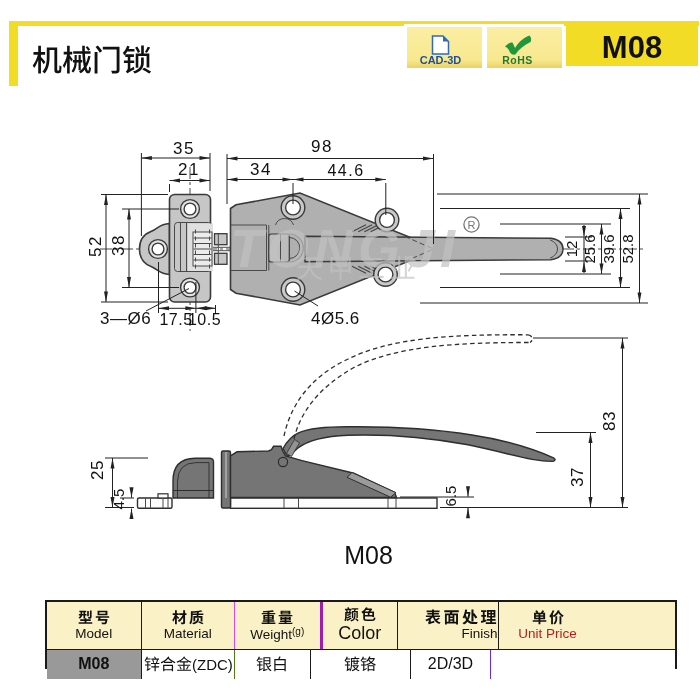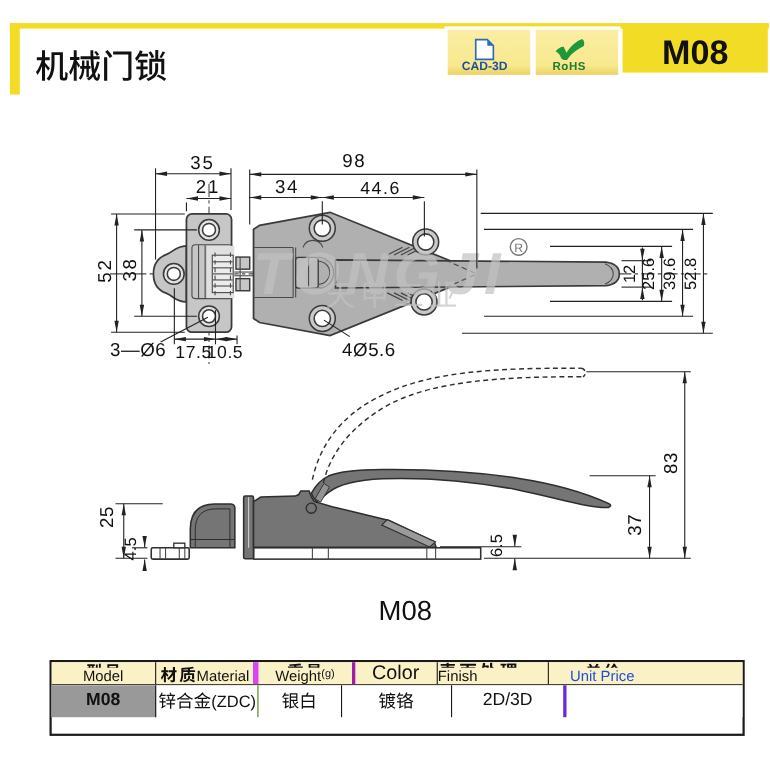--- a/index.html
+++ b/index.html
@@ -197,71 +197,71 @@
 <line x1="440" y1="507.5" x2="628" y2="507.5" stroke="#222" stroke-width="1"></line>
 <line x1="536" y1="432.5" x2="596" y2="432.5" stroke="#222" stroke-width="1"></line>
     <line x1="590.5" y1="432.5" x2="590.5" y2="507.5" stroke="#222" stroke-width="1" marker-start="url(#ar)" marker-end="url(#ar)"></line>
     <text x="583" y="477" transform="rotate(-90 583 477)" font-size="17" letter-spacing="0.5" fill="#111" text-anchor="middle" font-family="Liberation Sans">37</text>
 <line x1="533" y1="338" x2="628" y2="338" stroke="#222" stroke-width="1"></line>
     <line x1="622.5" y1="338" x2="622.5" y2="507.5" stroke="#222" stroke-width="1" marker-start="url(#ar)" marker-end="url(#ar)"></line>
     <text x="615" y="421" transform="rotate(-90 615 421)" font-size="17" letter-spacing="0.5" fill="#111" text-anchor="middle" font-family="Liberation Sans">83</text>
 <text x="368.5" y="563.5" font-size="25" fill="#111" text-anchor="middle" font-family="Liberation Sans">M08</text>
 </svg>
 <div class="abs" style="left:45px;top:599.5px;width:632px;height:69px;border:2px solid #1a1a1a">
- <div style="display:flex;height:21px;background:#FAF2C6;border-bottom:1px solid #1a1a1a">
+ <div style="display:flex;height:48px;background:#FAF2C6;border-bottom:1px solid #1a1a1a">
   <div style="width:94.5px;border-right:1px solid #1a1a1a;display:flex;flex-direction:column;align-items:center;justify-content:center;height:100%">
 <svg width="34.0" height="17">
           <path transform="translate(1,14)" d="M9.165 -11.879999999999999V-6.779999999999999H10.815V-11.879999999999999ZM11.91 -12.57V-6.165C11.91 -5.97 11.85 -5.925 11.625 -5.925C11.415 -5.895 10.68 -5.895 9.99 -5.925C10.215 -5.49 10.455 -4.8 10.53 -4.35C11.58 -4.35 12.36 -4.38 12.915 -4.62C13.469999999999999 -4.89 13.62 -5.31 13.62 -6.135V-12.57ZM5.46 -10.635V-9.06H4.185V-10.635ZM2.2199999999999998 -3.645V-2.01H6.569999999999999V-0.8099999999999999H0.69V0.855H14.264999999999999V-0.8099999999999999H8.415V-2.01H12.764999999999999V-3.645H8.415V-4.83H7.14V-7.47H8.535V-9.06H7.14V-10.635H8.205V-12.209999999999999H1.3499999999999999V-10.635H2.5349999999999997V-9.06H0.84V-7.47H2.355C2.13 -6.72 1.6199999999999999 -6.0 0.525 -5.43C0.84 -5.175 1.4549999999999998 -4.515 1.6949999999999998 -4.17C3.195 -4.995 3.8249999999999997 -6.225 4.0649999999999995 -7.47H5.46V-4.575H6.569999999999999V-3.645Z M21.38 -10.65H27.5V-9.254999999999999H21.38ZM19.58 -12.225V-7.694999999999999H29.42V-12.225ZM17.795 -6.75V-5.13H20.615C20.315 -4.14 19.955 -3.105 19.64 -2.37H27.335C27.14 -1.29 26.915 -0.69 26.63 -0.48C26.435000000000002 -0.36 26.240000000000002 -0.345 25.91 -0.345C25.445 -0.345 24.335 -0.36 23.33 -0.44999999999999996C23.66 0.03 23.93 0.75 23.96 1.26C24.995 1.3199999999999998 25.985 1.305 26.555 1.275C27.259999999999998 1.23 27.755 1.125 28.205 0.705C28.744999999999997 0.195 29.105 -0.9299999999999999 29.405 -3.255C29.45 -3.4949999999999997 29.494999999999997 -4.005 29.494999999999997 -4.005H22.28L22.64 -5.13H31.145V-6.75Z" fill="#111"></path>
         </svg>
 <div style="font-size:13.5px;color:#111;margin-top:0px">Model</div>
       </div>
-  <div style="width:93.5px;border-right:5px solid #d946ef;display:flex;flex-direction:row;align-items:flex-end;justify-content:center;height:100%">
+  <div style="width:93.5px;border-right:1px solid #d946ef;display:flex;flex-direction:column;align-items:center;justify-content:center;height:100%">
 <svg width="34.0" height="17">
           <path transform="translate(1,14)" d="M11.16 -12.719999999999999V-9.645H7.14V-7.935H10.62C9.525 -5.745 7.694999999999999 -3.525 5.85 -2.355C6.3 -1.98 6.84 -1.3499999999999999 7.154999999999999 -0.885C8.594999999999999 -1.9649999999999999 10.035 -3.6599999999999997 11.16 -5.46V-0.87C11.16 -0.6 11.055 -0.525 10.785 -0.51C10.5 -0.51 9.584999999999999 -0.51 8.76 -0.54C9.0 -0.03 9.285 0.78 9.36 1.275C10.665 1.275 11.61 1.23 12.24 0.9299999999999999C12.854999999999999 0.645 13.065 0.16499999999999998 13.065 -0.855V-7.935H14.504999999999999V-9.645H13.065V-12.719999999999999ZM3.0 -12.75V-9.645H0.6749999999999999V-7.935H2.775C2.265 -6.135 1.3199999999999998 -4.125 0.24 -2.925C0.5549999999999999 -2.445 0.99 -1.68 1.17 -1.14C1.8599999999999999 -1.9649999999999999 2.475 -3.165 3.0 -4.484999999999999V1.335H4.8149999999999995V-5.475C5.31 -4.845 5.805 -4.155 6.09 -3.675L7.14 -5.205C6.81 -5.58 5.385 -7.035 4.8149999999999995 -7.545V-7.935H6.72V-9.645H4.8149999999999995V-12.75Z M26.03 -0.63C27.424999999999997 -0.09 29.21 0.75 30.2 1.335L31.475 0.135C30.424999999999997 -0.375 28.67 -1.17 27.275 -1.68ZM25.025 -4.785V-3.645C25.025 -2.655 24.725 -1.095 20.134999999999998 -0.045C20.57 0.315 21.125 0.96 21.365000000000002 1.335C26.240000000000002 -0.03 26.915 -2.1 26.915 -3.5999999999999996V-4.785ZM21.41 -6.944999999999999V-1.68H23.21V-5.295H28.58V-1.56H30.485V-6.944999999999999H26.36L26.509999999999998 -8.01H31.369999999999997V-9.584999999999999H26.66L26.75 -10.785C28.115000000000002 -10.95 29.39 -11.16 30.515 -11.4L29.105 -12.84C26.66 -12.27 22.505 -11.91 18.875 -11.775V-7.5C18.875 -5.205 18.77 -1.95 17.345 0.27C17.78 0.435 18.575 0.885 18.92 1.17C20.42 -1.2149999999999999 20.645 -4.9799999999999995 20.645 -7.5V-8.01H24.71L24.62 -6.944999999999999ZM24.8 -9.584999999999999H20.645V-10.29C22.009999999999998 -10.35 23.435 -10.44 24.83 -10.575Z" fill="#111"></path>
         </svg>
 <div style="font-size:13.5px;color:#111;margin-top:0px">Material</div>
       </div>
   <div style="width:87.5px;border-right:3px solid #a21caf;display:flex;flex-direction:column;align-items:center;justify-content:center;height:100%">
     <svg width="34" height="17">
           <path transform="translate(1,14)" d="M2.295 -8.1V-3.315H6.5249999999999995V-2.655H1.7999999999999998V-1.29H6.5249999999999995V-0.51H0.69V0.9149999999999999H14.354999999999999V-0.51H8.34V-1.29H13.379999999999999V-2.655H8.34V-3.315H12.809999999999999V-8.1H8.34V-8.67H14.25V-10.08H8.34V-10.844999999999999C9.99 -10.965 11.549999999999999 -11.129999999999999 12.87 -11.34L12.03 -12.735C9.48 -12.315 5.415 -12.059999999999999 1.905 -12.0C2.0549999999999997 -11.639999999999999 2.235 -11.025 2.265 -10.605C3.6149999999999998 -10.62 5.069999999999999 -10.665 6.5249999999999995 -10.74V-10.08H0.78V-8.67H6.5249999999999995V-8.1ZM4.05 -5.175H6.5249999999999995V-4.5H4.05ZM8.34 -5.175H10.98V-4.5H8.34ZM4.05 -6.915H6.5249999999999995V-6.255H4.05ZM8.34 -6.915H10.98V-6.255H8.34Z M21.32 -9.99H27.56V-9.48H21.32ZM21.32 -11.37H27.56V-10.86H21.32ZM19.595 -12.285V-8.565H29.375V-12.285ZM17.69 -8.115V-6.825H31.354999999999997V-8.115ZM21.005 -4.005H23.615V-3.48H21.005ZM25.355 -4.005H27.98V-3.48H25.355ZM21.005 -5.43H23.615V-4.905H21.005ZM25.355 -5.43H27.98V-4.905H25.355ZM17.66 -0.32999999999999996V0.975H31.384999999999998V-0.32999999999999996H25.355V-0.885H30.035V-2.025H25.355V-2.52H29.75V-6.375H19.325V-2.52H23.615V-2.025H19.009999999999998V-0.885H23.615V-0.32999999999999996Z" fill="#111"></path>
         </svg>
     <div style="font-size:13.5px;color:#111">Weight<span style="font-size:10px;vertical-align:4px">(g)</span></div>
       </div>
   <div style="width:75.5px;border-right:1px solid #1a1a1a;display:flex;flex-direction:column;align-items:center;justify-content:center;height:100%">
 <svg width="34.0" height="17">
           <path transform="translate(1,14)" d="M10.215 -7.2749999999999995C10.215 -2.13 10.139999999999999 -0.705 6.33 0.16499999999999998C6.614999999999999 0.44999999999999996 6.989999999999999 1.02 7.095 1.38C11.309999999999999 0.3 11.549999999999999 -1.665 11.565 -7.2749999999999995ZM11.084999999999999 -0.7949999999999999C12.0 -0.18 13.11 0.765 13.62 1.425L14.58 0.345C14.07 -0.3 12.93 -1.185 12.014999999999999 -1.755ZM7.92 -9.06V-1.9949999999999999H9.27V-7.785H12.434999999999999V-2.0549999999999997H13.83V-9.06H11.235L11.775 -10.469999999999999H14.295V-11.82H7.725V-10.469999999999999H10.32C10.185 -10.004999999999999 10.004999999999999 -9.495 9.84 -9.06ZM3.255 -12.389999999999999C3.42 -12.059999999999999 3.5549999999999997 -11.67 3.6599999999999997 -11.309999999999999H0.9299999999999999V-9.855H3.0749999999999997L1.89 -9.495C2.13 -9.045 2.37 -8.475 2.4899999999999998 -8.04H1.185V-5.085C1.185 -3.4499999999999997 1.125 -1.14 0.32999999999999996 0.525C0.72 0.6749999999999999 1.44 1.08 1.74 1.335C1.9649999999999999 0.885 2.13 0.375 2.265 -0.16499999999999998C2.625 0.15 2.9699999999999998 0.6 3.1799999999999997 0.9299999999999999C4.92 0.36 6.66 -0.57 7.755 -1.7999999999999998L6.21 -2.46C5.415 -1.5899999999999999 3.81 -0.8099999999999999 2.3249999999999997 -0.375C2.46 -1.005 2.565 -1.68 2.6399999999999997 -2.34C2.88 -2.0549999999999997 3.12 -1.755 3.2849999999999997 -1.5C4.83 -2.04 6.435 -2.895 7.455 -4.02L6.045 -4.6049999999999995C5.325 -3.885 3.945 -3.2399999999999998 2.685 -2.85C2.73 -3.57 2.76 -4.2749999999999995 2.76 -4.89C3.06 -4.6049999999999995 3.375 -4.26 3.5549999999999997 -3.9749999999999996C4.859999999999999 -4.395 6.3 -5.085 7.26 -5.97L5.819999999999999 -6.585C5.145 -6.029999999999999 3.855 -5.505 2.76 -5.1899999999999995V-6.585H7.515V-8.04H6.27C6.51 -8.475 6.765 -8.985 7.005 -9.495L5.58 -9.825C5.385 -9.299999999999999 5.055 -8.58 4.755 -8.04H3.1799999999999997L3.9749999999999996 -8.295C3.855 -8.745 3.585 -9.375 3.3 -9.855H7.484999999999999V-11.309999999999999H5.31C5.205 -11.745 4.9799999999999995 -12.344999999999999 4.74 -12.795Z M23.78 -6.915V-5.115H20.975V-6.915ZM25.535 -6.915H28.28V-5.115H25.535ZM25.475 -9.99C25.1 -9.495 24.634999999999998 -8.969999999999999 24.215 -8.565H20.84C21.29 -9.014999999999999 21.71 -9.495 22.115000000000002 -9.99ZM22.009999999999998 -12.854999999999999C20.99 -10.98 19.175 -9.24 17.39 -8.174999999999999C17.705 -7.785 18.185 -6.87 18.35 -6.465C18.65 -6.66 18.935 -6.885 19.235 -7.109999999999999V-1.635C19.235 0.525 20.09 1.065 22.895 1.065C23.54 1.065 27.365000000000002 1.065 28.055 1.065C30.59 1.065 31.22 0.345 31.535 -2.145C31.04 -2.2199999999999998 30.29 -2.505 29.84 -2.775C29.645 -0.8999999999999999 29.42 -0.57 27.965 -0.57C27.08 -0.57 23.645 -0.57 22.865000000000002 -0.57C21.23 -0.57 20.975 -0.72 20.975 -1.65V-3.405H28.28V-2.9099999999999997H30.049999999999997V-8.565H26.375C27.049999999999997 -9.285 27.71 -10.08 28.235 -10.815L27.064999999999998 -11.684999999999999L26.72 -11.58H23.255L23.63 -12.225Z" fill="#111"></path>
         </svg>
 <div style="font-size:18px;color:#111;margin-top:0px">Color</div>
       </div>
-  <div style="width:100.5px;border-right:1px solid #1a1a1a;display:flex;flex-direction:column;align-items:flex-start;justify-content:center;height:100%">
+  <div style="width:100.5px;border-right:1px solid #1a1a1a;display:flex;flex-direction:column;align-items:flex-end;justify-content:center;height:100%">
 <svg width="73.5" height="17">
           <path transform="translate(1,14)" d="M3.7600000000000002 1.424C4.24 1.12 4.976 0.896 9.552 -0.48C9.44 -0.88 9.28 -1.6640000000000001 9.232 -2.192L5.776 -1.248V-3.968C6.5280000000000005 -4.5120000000000005 7.232 -5.12 7.84 -5.744C9.056000000000001 -2.416 11.040000000000001 -0.064 14.368 1.056C14.656 0.544 15.216000000000001 -0.224 15.632 -0.624C14.192 -1.024 12.976 -1.696 12.0 -2.56C12.928 -3.088 13.968 -3.7760000000000002 14.88 -4.432L13.280000000000001 -5.6160000000000005C12.672 -5.024 11.76 -4.32 10.912 -3.744C10.4 -4.4 9.984 -5.12 9.664 -5.92H15.072000000000001V-7.5520000000000005H8.928V-8.448H13.904V-9.968H8.928V-10.816H14.528V-12.432H8.928V-13.6H6.992V-12.432H1.584V-10.816H6.992V-9.968H2.384V-8.448H6.992V-7.5520000000000005H0.896V-5.92H5.44C4.048 -4.816 2.128 -3.84 0.336 -3.2800000000000002C0.736 -2.896 1.312 -2.176 1.584 -1.728C2.32 -2.0 3.056 -2.336 3.7760000000000002 -2.72V-1.552C3.7760000000000002 -0.848 3.3280000000000003 -0.464 2.96 -0.272C3.2640000000000002 0.112 3.648 0.96 3.7600000000000002 1.424Z M25.156 -5.04H27.62V-3.84H25.156ZM25.156 -6.5440000000000005V-7.664000000000001H27.62V-6.5440000000000005ZM25.156 -2.336H27.62V-1.1520000000000001H25.156ZM19.3 -12.672V-10.864H25.156C25.092 -10.384 24.996000000000002 -9.888 24.916 -9.424H19.956V1.44H21.812V0.624H31.076V1.44H33.028V-9.424H26.916L27.364 -10.864H33.764V-12.672ZM21.812 -1.1520000000000001V-7.664000000000001H23.444V-1.1520000000000001ZM31.076 -1.1520000000000001H29.348V-7.664000000000001H31.076Z M43.32 -9.296C43.096000000000004 -7.5520000000000005 42.712 -6.08 42.168 -4.832C41.672 -5.728 41.256 -6.832 40.903999999999996 -8.144L41.272 -9.296ZM40.136 -13.568C39.704 -10.368 38.776 -7.2 37.592 -5.6000000000000005C38.104 -5.344 38.808 -4.848 39.16 -4.5280000000000005C39.432 -4.896 39.688 -5.312 39.928 -5.792C40.28 -4.72 40.696 -3.8080000000000003 41.16 -3.04C40.2 -1.6480000000000001 38.936 -0.672 37.368 0.016C37.848 0.304 38.648 1.072 38.968 1.52C40.328 0.864 41.480000000000004 -0.08 42.44 -1.344C44.312 0.608 46.712 1.12 49.352000000000004 1.12H51.96C52.072 0.56 52.391999999999996 -0.432 52.712 -0.912C51.944 -0.896 50.088 -0.896 49.448 -0.896C47.224000000000004 -0.896 45.128 -1.312 43.480000000000004 -3.024C44.504 -4.992 45.176 -7.5520000000000005 45.480000000000004 -10.8L44.184 -11.120000000000001L43.832 -11.056000000000001H41.736C41.896 -11.744 42.04 -12.448 42.168 -13.152000000000001ZM46.44 -13.6V-1.616H48.488V-7.6160000000000005C49.32 -6.496 50.136 -5.312 50.552 -4.464L52.28 -5.5200000000000005C51.592 -6.72 50.120000000000005 -8.56 49.0 -9.888L48.488 -9.6V-13.6Z M63.724000000000004 -8.432H65.372V-7.072H63.724000000000004ZM66.988 -8.432H68.556V-7.072H66.988ZM63.724000000000004 -11.296H65.372V-9.952H63.724000000000004ZM66.988 -11.296H68.556V-9.952H66.988ZM60.764 -0.8160000000000001V0.928H71.1V-0.8160000000000001H67.164V-2.336H70.556V-4.064H67.164V-5.44H70.396V-12.912H61.980000000000004V-5.44H65.196V-4.064H61.884V-2.336H65.196V-0.8160000000000001ZM55.884 -1.984 56.316 -0.032C57.852 -0.528 59.788 -1.168 61.564 -1.776L61.228 -3.6L59.676 -3.104V-6.304H61.116V-8.064H59.676V-10.896H61.388V-12.672H56.076V-10.896H57.836V-8.064H56.22V-6.304H57.836V-2.544Z" fill="#111"></path>
         </svg>
 <div style="font-size:13.5px;color:#111;margin-top:0px">Finish</div>
       </div>
   <div style="width:98px;display:flex;flex-direction:column;align-items:center;justify-content:center;height:100%">
     <svg width="34" height="17">
           <path transform="translate(1,14)" d="M3.81 -6.33H6.54V-5.295H3.81ZM8.4 -6.33H11.25V-5.295H8.4ZM3.81 -8.715H6.54V-7.694999999999999H3.81ZM8.4 -8.715H11.25V-7.694999999999999H8.4ZM10.23 -12.629999999999999C9.93 -11.879999999999999 9.42 -10.92 8.924999999999999 -10.185H5.7L6.359999999999999 -10.5C6.06 -11.129999999999999 5.37 -12.03 4.8 -12.69L3.2399999999999998 -11.985C3.675 -11.459999999999999 4.155 -10.754999999999999 4.47 -10.185H2.0549999999999997V-3.8249999999999997H6.54V-2.835H0.72V-1.17H6.54V1.305H8.4V-1.17H14.325V-2.835H8.4V-3.8249999999999997H13.11V-10.185H10.965C11.37 -10.74 11.82 -11.4 12.24 -12.045Z M27.5 -6.6899999999999995V1.3199999999999998H29.36V-6.6899999999999995ZM23.39 -6.66V-4.6049999999999995C23.39 -3.315 23.225 -1.17 21.32 0.21C21.77 0.51 22.37 1.08 22.655 1.47C24.86 -0.285 25.22 -2.8049999999999997 25.22 -4.59V-6.66ZM20.69 -12.735C19.94 -10.59 18.68 -8.445 17.36 -7.095C17.66 -6.645 18.155 -5.67 18.32 -5.22C18.59 -5.52 18.86 -5.835 19.13 -6.194999999999999V1.335H20.945V-7.185C21.29 -6.825 21.695 -6.255 21.86 -5.865C23.915 -7.02 25.369999999999997 -8.504999999999999 26.405 -10.125C27.5 -8.459999999999999 28.924999999999997 -6.989999999999999 30.455 -6.06C30.740000000000002 -6.51 31.31 -7.185 31.7 -7.515C29.975 -8.415 28.265 -10.065 27.275 -11.775L27.575 -12.465L25.685000000000002 -12.78C24.995 -10.86 23.555 -8.834999999999999 20.945 -7.4399999999999995V-9.03C21.5 -10.065 21.995 -11.145 22.384999999999998 -12.209999999999999Z" fill="#111"></path>
         </svg>
-    <div style="font-size:13.5px;color:#1d4ed8">Unit Price</div>
+    <div style="font-size:13.5px;color:#b91c1c">Unit Price</div>
       </div>
  </div>
  <div style="display:flex;height:29.5px;background:#fff;font-size:16px;color:#111">
   <div style="width:94.5px;border-right:1px solid #1a1a1a;background:#999;display:flex;align-items:center;justify-content:center;font-weight:bold;height:100%">M08</div>
   <div style="width:93.5px;border-right:1px solid #4d7c0f;display:flex;align-items:center;justify-content:center;height:100%">
     <svg width="88" height="20">
           <path transform="translate(0,16)" d="M8.24 -9.92C8.656 -9.056000000000001 9.040000000000001 -7.92 9.120000000000001 -7.168L10.192 -7.5040000000000004C10.08 -8.256 9.68 -9.36 9.232 -10.208ZM12.96 -10.24C12.736 -9.312 12.288 -7.984 11.872 -7.088H7.008V-5.968H10.528V-3.728H7.28V-2.592H10.528V1.264H11.728V-2.592H15.088000000000001V-3.728H11.728V-5.968H15.376V-7.088H12.992C13.376 -7.92 13.776 -9.024000000000001 14.128 -9.968ZM9.968 -13.024000000000001C10.352 -12.56 10.704 -11.952 10.896 -11.456H7.408V-10.352H15.040000000000001V-11.456H11.68L12.0 -11.6C11.808 -12.112 11.376 -12.88 10.896 -13.408ZM2.864 -13.392C2.384 -11.92 1.568 -10.512 0.624 -9.552C0.8160000000000001 -9.312 1.12 -8.72 1.216 -8.48C1.728 -9.008000000000001 2.208 -9.664 2.64 -10.384H6.5760000000000005V-11.52H3.2640000000000002C3.504 -12.032 3.728 -12.56 3.904 -13.088000000000001ZM0.992 -5.5040000000000004V-4.4H3.2960000000000003V-1.232C3.2960000000000003 -0.544 2.8000000000000003 -0.096 2.528 0.064C2.72 0.304 3.008 0.8 3.104 1.072C3.344 0.8160000000000001 3.7760000000000002 0.544 6.496 -0.96C6.416 -1.216 6.304 -1.6640000000000001 6.272 -2.0L4.4 -1.024V-4.4H6.672V-5.5040000000000004H4.4V-7.664000000000001H6.32V-8.752H1.696V-7.664000000000001H3.2960000000000003V-5.5040000000000004Z M24.272 -13.488C22.64 -11.008000000000001 19.68 -8.864 16.64 -7.664000000000001C16.976 -7.392 17.312 -6.928 17.504 -6.6080000000000005C18.336 -6.976 19.168 -7.408 19.968 -7.904V-7.104H28.048000000000002V-8.176C28.880000000000003 -7.648000000000001 29.744 -7.184 30.656 -6.752C30.832 -7.136 31.200000000000003 -7.5680000000000005 31.503999999999998 -7.84C28.96 -8.912 26.688000000000002 -10.24 24.816000000000003 -12.224L25.328 -12.944ZM20.432000000000002 -8.208C21.792 -9.104000000000001 23.056 -10.176 24.096 -11.36C25.311999999999998 -10.08 26.592 -9.072000000000001 27.984 -8.208ZM19.136 -5.184V1.248H20.352V0.352H27.808V1.184H29.072000000000003V-5.184ZM20.352 -0.768V-4.096H27.808V-0.768Z M35.168 -3.488C35.776 -2.576 36.4 -1.312 36.656 -0.544L37.696 -0.992C37.44 -1.776 36.784 -2.992 36.16 -3.872ZM43.728 -3.888C43.328 -2.992 42.608000000000004 -1.712 42.048 -0.912L42.96 -0.528C43.536 -1.264 44.272 -2.432 44.864000000000004 -3.44ZM39.984 -13.584C38.464 -11.200000000000001 35.504 -9.328 32.48 -8.352C32.8 -8.064 33.12 -7.6000000000000005 33.312 -7.248C34.176 -7.5680000000000005 35.04 -7.952 35.856 -8.416V-7.5200000000000005H39.328V-5.344H33.808V-4.24H39.328V-0.28800000000000003H33.088V0.8160000000000001H46.944V-0.28800000000000003H40.592V-4.24H46.208V-5.344H40.592V-7.5200000000000005H44.128V-8.528C44.992000000000004 -8.032 45.872 -7.6160000000000005 46.704 -7.312C46.896 -7.632000000000001 47.264 -8.096 47.552 -8.352C45.120000000000005 -9.120000000000001 42.272 -10.784 40.704 -12.512L41.104 -13.088000000000001ZM43.936 -8.64H36.256C37.664 -9.472 38.96 -10.496 40.016 -11.664C41.088 -10.56 42.480000000000004 -9.488 43.936 -8.64Z" fill="#111"></path>
           <text x="48" y="16" font-size="15" fill="#111" font-family="Liberation Sans">(ZDC)</text>
         </svg>
       </div>
   <div style="width:75.5px;border-right:1px solid #1a1a1a;display:flex;align-items:center;justify-content:center;height:100%">
         <svg width="34" height="18">
           <path transform="translate(1,15)" d="M13.264000000000001 -8.736V-6.784H8.576V-8.736ZM13.264000000000001 -9.744H8.576V-11.68H13.264000000000001ZM7.36 1.28C7.664000000000001 1.072 8.16 0.896 11.472 0.0C11.424 -0.256 11.408 -0.752 11.408 -1.088L8.576 -0.4V-5.728H10.032C10.8 -2.528 12.256 -0.048 14.72 1.168C14.896 0.8320000000000001 15.232000000000001 0.368 15.504 0.128C14.256 -0.4 13.248000000000001 -1.296 12.48 -2.432C13.36 -2.944 14.416 -3.664 15.216000000000001 -4.336L14.448 -5.184C13.824 -4.5760000000000005 12.816 -3.8240000000000003 11.984 -3.2640000000000002C11.584 -4.016 11.264 -4.848 11.024000000000001 -5.728H14.368V-12.736H7.408V-0.848C7.408 -0.176 7.072 0.14400000000000002 6.816 0.28800000000000003C6.992 0.528 7.264 1.008 7.36 1.28ZM2.848 -13.392C2.368 -11.904 1.504 -10.464 0.544 -9.52C0.736 -9.264 1.056 -8.656 1.168 -8.4C1.728 -8.96 2.2560000000000002 -9.68 2.72 -10.464H6.48V-11.616H3.3280000000000003C3.568 -12.096 3.7600000000000002 -12.592 3.936 -13.088000000000001ZM3.056 1.168C3.344 0.896 3.7920000000000003 0.64 6.8 -0.928C6.72 -1.168 6.6240000000000006 -1.6320000000000001 6.5920000000000005 -1.952L4.32 -0.848V-4.4H6.6240000000000006V-5.5040000000000004H4.32V-7.664000000000001H6.272V-8.752H1.76V-7.664000000000001H3.168V-5.5040000000000004H0.928V-4.4H3.168V-0.896C3.168 -0.272 2.816 0.0 2.56 0.128C2.7520000000000002 0.384 2.992 0.88 3.056 1.168Z M23.136 -13.504C22.944 -12.736 22.576 -11.696 22.240000000000002 -10.88H18.304000000000002V1.28H19.504V0.112H28.48V1.2H29.728V-10.88H23.568C23.92 -11.6 24.304000000000002 -12.448 24.624000000000002 -13.232000000000001ZM19.504 -1.088V-4.832H28.48V-1.088ZM19.504 -6.016V-9.664H28.48V-6.016Z" fill="#111"></path>
         </svg>
       </div>
   <div style="width:100.5px;border-right:1px solid #1a1a1a;display:flex;align-items:center;justify-content:center;height:100%">
         <svg width="34" height="18">
           <path transform="translate(1,15)" d="M10.336 -13.280000000000001C10.528 -12.88 10.72 -12.416 10.848 -11.984H7.04V-7.2C7.04 -4.832 6.912 -1.552 5.5040000000000004 0.768C5.792 0.864 6.256 1.1360000000000001 6.448 1.296C7.904 -1.104 8.112 -4.704 8.112 -7.2V-8.256H9.552V-5.84H13.712V-8.256H15.168000000000001V-9.264H13.712V-10.496H12.672V-9.264H10.544V-10.496H9.552V-9.264H8.112V-10.944H15.280000000000001V-11.984H12.048C11.888 -12.464 11.648 -13.024000000000001 11.392 -13.488ZM12.672 -8.256V-6.736H10.544V-8.256ZM13.296000000000001 -3.856C12.896 -3.072 12.336 -2.384 11.68 -1.792C11.040000000000001 -2.4 10.528 -3.088 10.144 -3.856ZM8.336 -4.864V-3.856H9.040000000000001C9.488 -2.848 10.096 -1.936 10.864 -1.1520000000000001C9.904 -0.512 8.8 -0.048 7.664000000000001 0.24C7.888 0.48 8.16 0.96 8.272 1.248C9.504 0.88 10.688 0.352 11.696 -0.4C12.608 0.32 13.648 0.88 14.816 1.248C14.976 0.976 15.296000000000001 0.56 15.552 0.336C14.432 0.032 13.408 -0.448 12.544 -1.088C13.52 -2.0 14.304 -3.168 14.784 -4.624L14.064 -4.896L13.856 -4.864ZM2.72 -13.392C2.2720000000000002 -11.904 1.456 -10.448 0.544 -9.488C0.752 -9.232 1.056 -8.624 1.168 -8.368C1.712 -8.944 2.224 -9.68 2.672 -10.496H6.256V-11.616H3.216C3.44 -12.096 3.632 -12.592 3.7920000000000003 -13.088000000000001ZM2.928 1.1520000000000001C3.136 0.928 3.552 0.672 6.08 -0.784C6.0 -1.024 5.904 -1.488 5.872 -1.808L4.224 -0.9440000000000001V-4.4H6.192V-5.5040000000000004H4.224V-7.664000000000001H6.048V-8.752H1.696V-7.664000000000001H3.12V-5.5040000000000004H0.896V-4.4H3.12V-1.04C3.12 -0.384 2.672 -0.032 2.4 0.112C2.592 0.368 2.832 0.864 2.928 1.1520000000000001Z M18.864 -13.392C18.384 -11.904 17.52 -10.464 16.56 -9.52C16.752 -9.264 17.072 -8.656 17.184 -8.4C17.744 -8.96 18.272 -9.68 18.736 -10.464H22.512V-11.616H19.344C19.584 -12.096 19.776 -12.592 19.951999999999998 -13.088000000000001ZM19.104 1.168C19.376 0.896 19.824 0.64 22.784 -0.88C22.704 -1.12 22.608 -1.6 22.576 -1.9040000000000001L20.352 -0.8320000000000001V-4.4H22.368000000000002V-5.5040000000000004H20.352V-7.664000000000001H22.096V-8.752H17.776V-7.664000000000001H19.216V-5.5040000000000004H16.944V-4.4H19.216V-0.896C19.216 -0.272 18.864 0.0 18.608 0.128C18.784 0.384 19.024 0.88 19.104 1.168ZM23.648 -4.736V1.1360000000000001H24.784V0.336H29.232V1.104H30.384V-4.736ZM24.784 -0.736V-3.664H29.232V-0.736ZM29.375999999999998 -10.816C28.784 -9.792 27.984 -8.896 27.024 -8.144C26.192 -8.864 25.52 -9.712 25.056 -10.64L25.168 -10.816ZM25.344 -13.648C24.656 -11.84 23.488 -10.112 22.192 -8.976C22.416 -8.752 22.8 -8.256 22.944 -8.032C23.44 -8.496 23.936 -9.056000000000001 24.4 -9.68C24.864 -8.896 25.456 -8.16 26.144 -7.5040000000000004C24.976 -6.736 23.664 -6.144 22.304000000000002 -5.744C22.496000000000002 -5.5040000000000004 22.736 -4.96 22.816 -4.64C24.288 -5.136 25.744 -5.84 27.024 -6.768C28.240000000000002 -5.824 29.68 -5.088 31.248 -4.5760000000000005C31.328000000000003 -4.896 31.536 -5.392 31.728 -5.68C30.32 -6.048 29.008000000000003 -6.656000000000001 27.904 -7.44C29.200000000000003 -8.544 30.288 -9.888 30.976 -11.504L30.272 -11.952L30.048000000000002 -11.904H25.776C26.016 -12.368 26.240000000000002 -12.848 26.432000000000002 -13.328Z" fill="#111"></path>
         </svg>
       </div>
-  <div style="width:104px;border-right:3px solid #6d28d9;display:flex;align-items:center;justify-content:center;height:100%">2D/3D</div>
+  <div style="width:80px;border-right:1px solid #6d28d9;display:flex;align-items:center;justify-content:center;height:100%">2D/3D</div>
   <div style="width:98px;height:100%"></div>
  </div>
 </div>
 </body></html>

